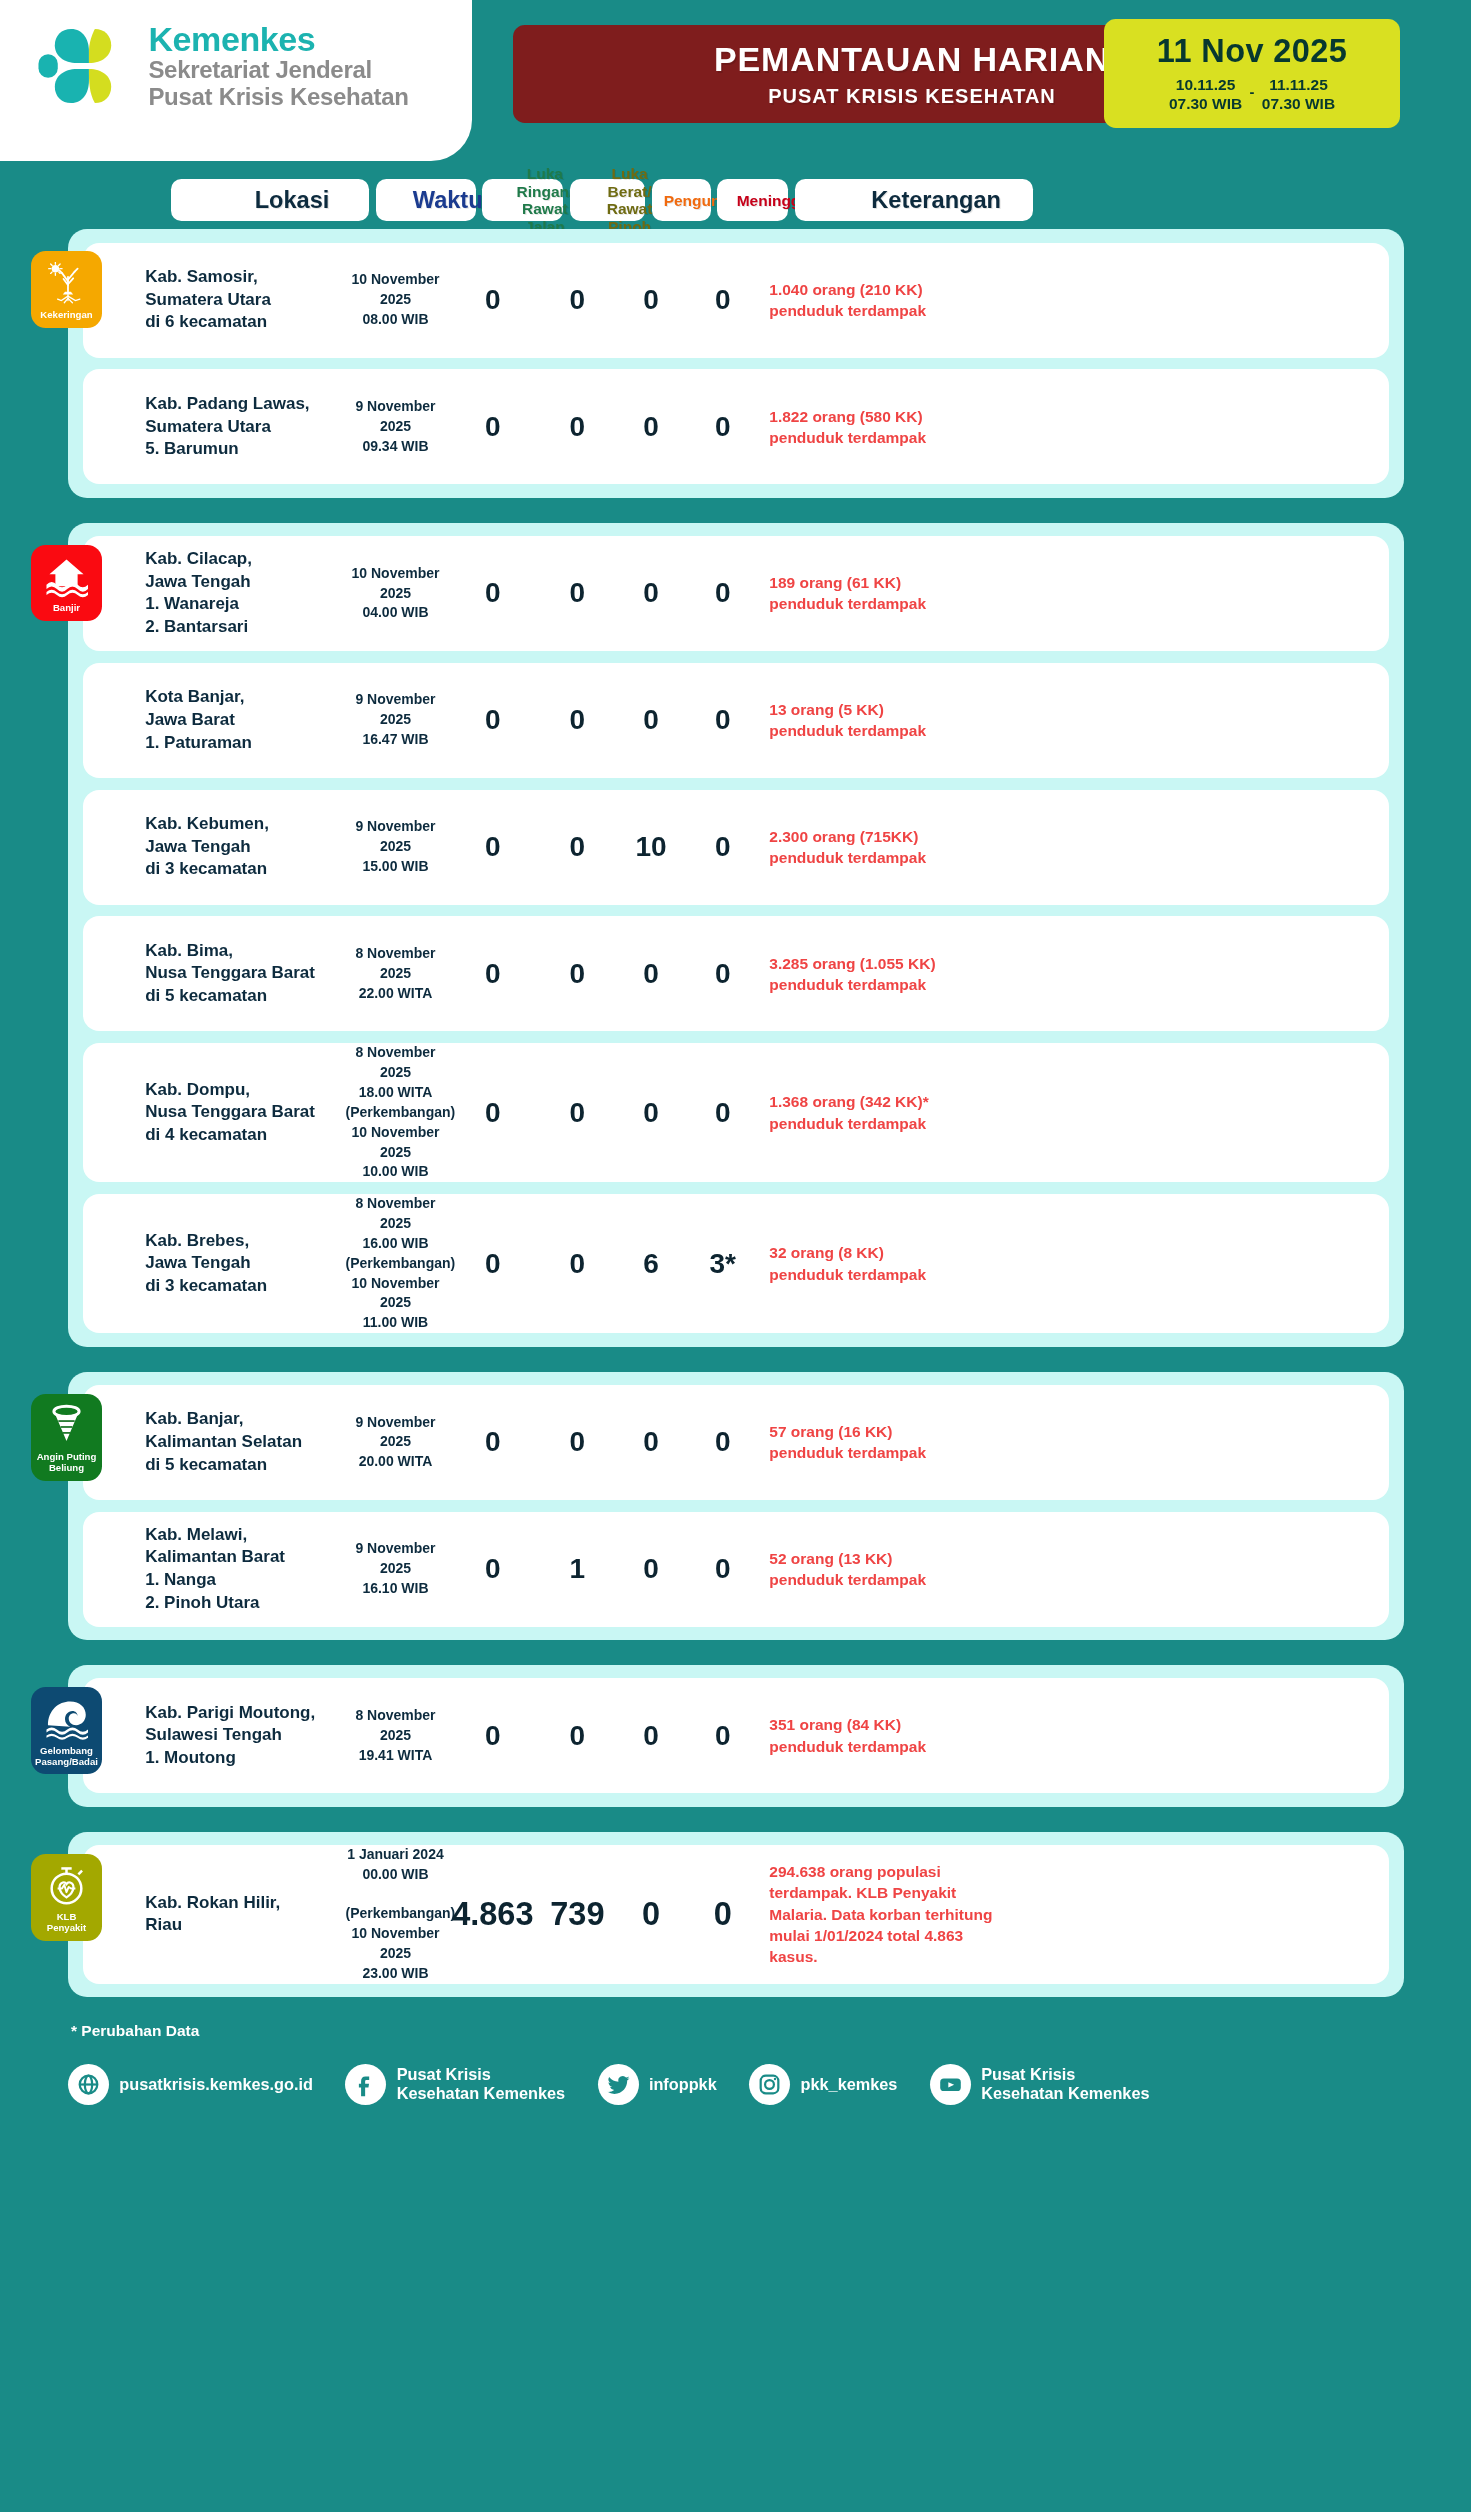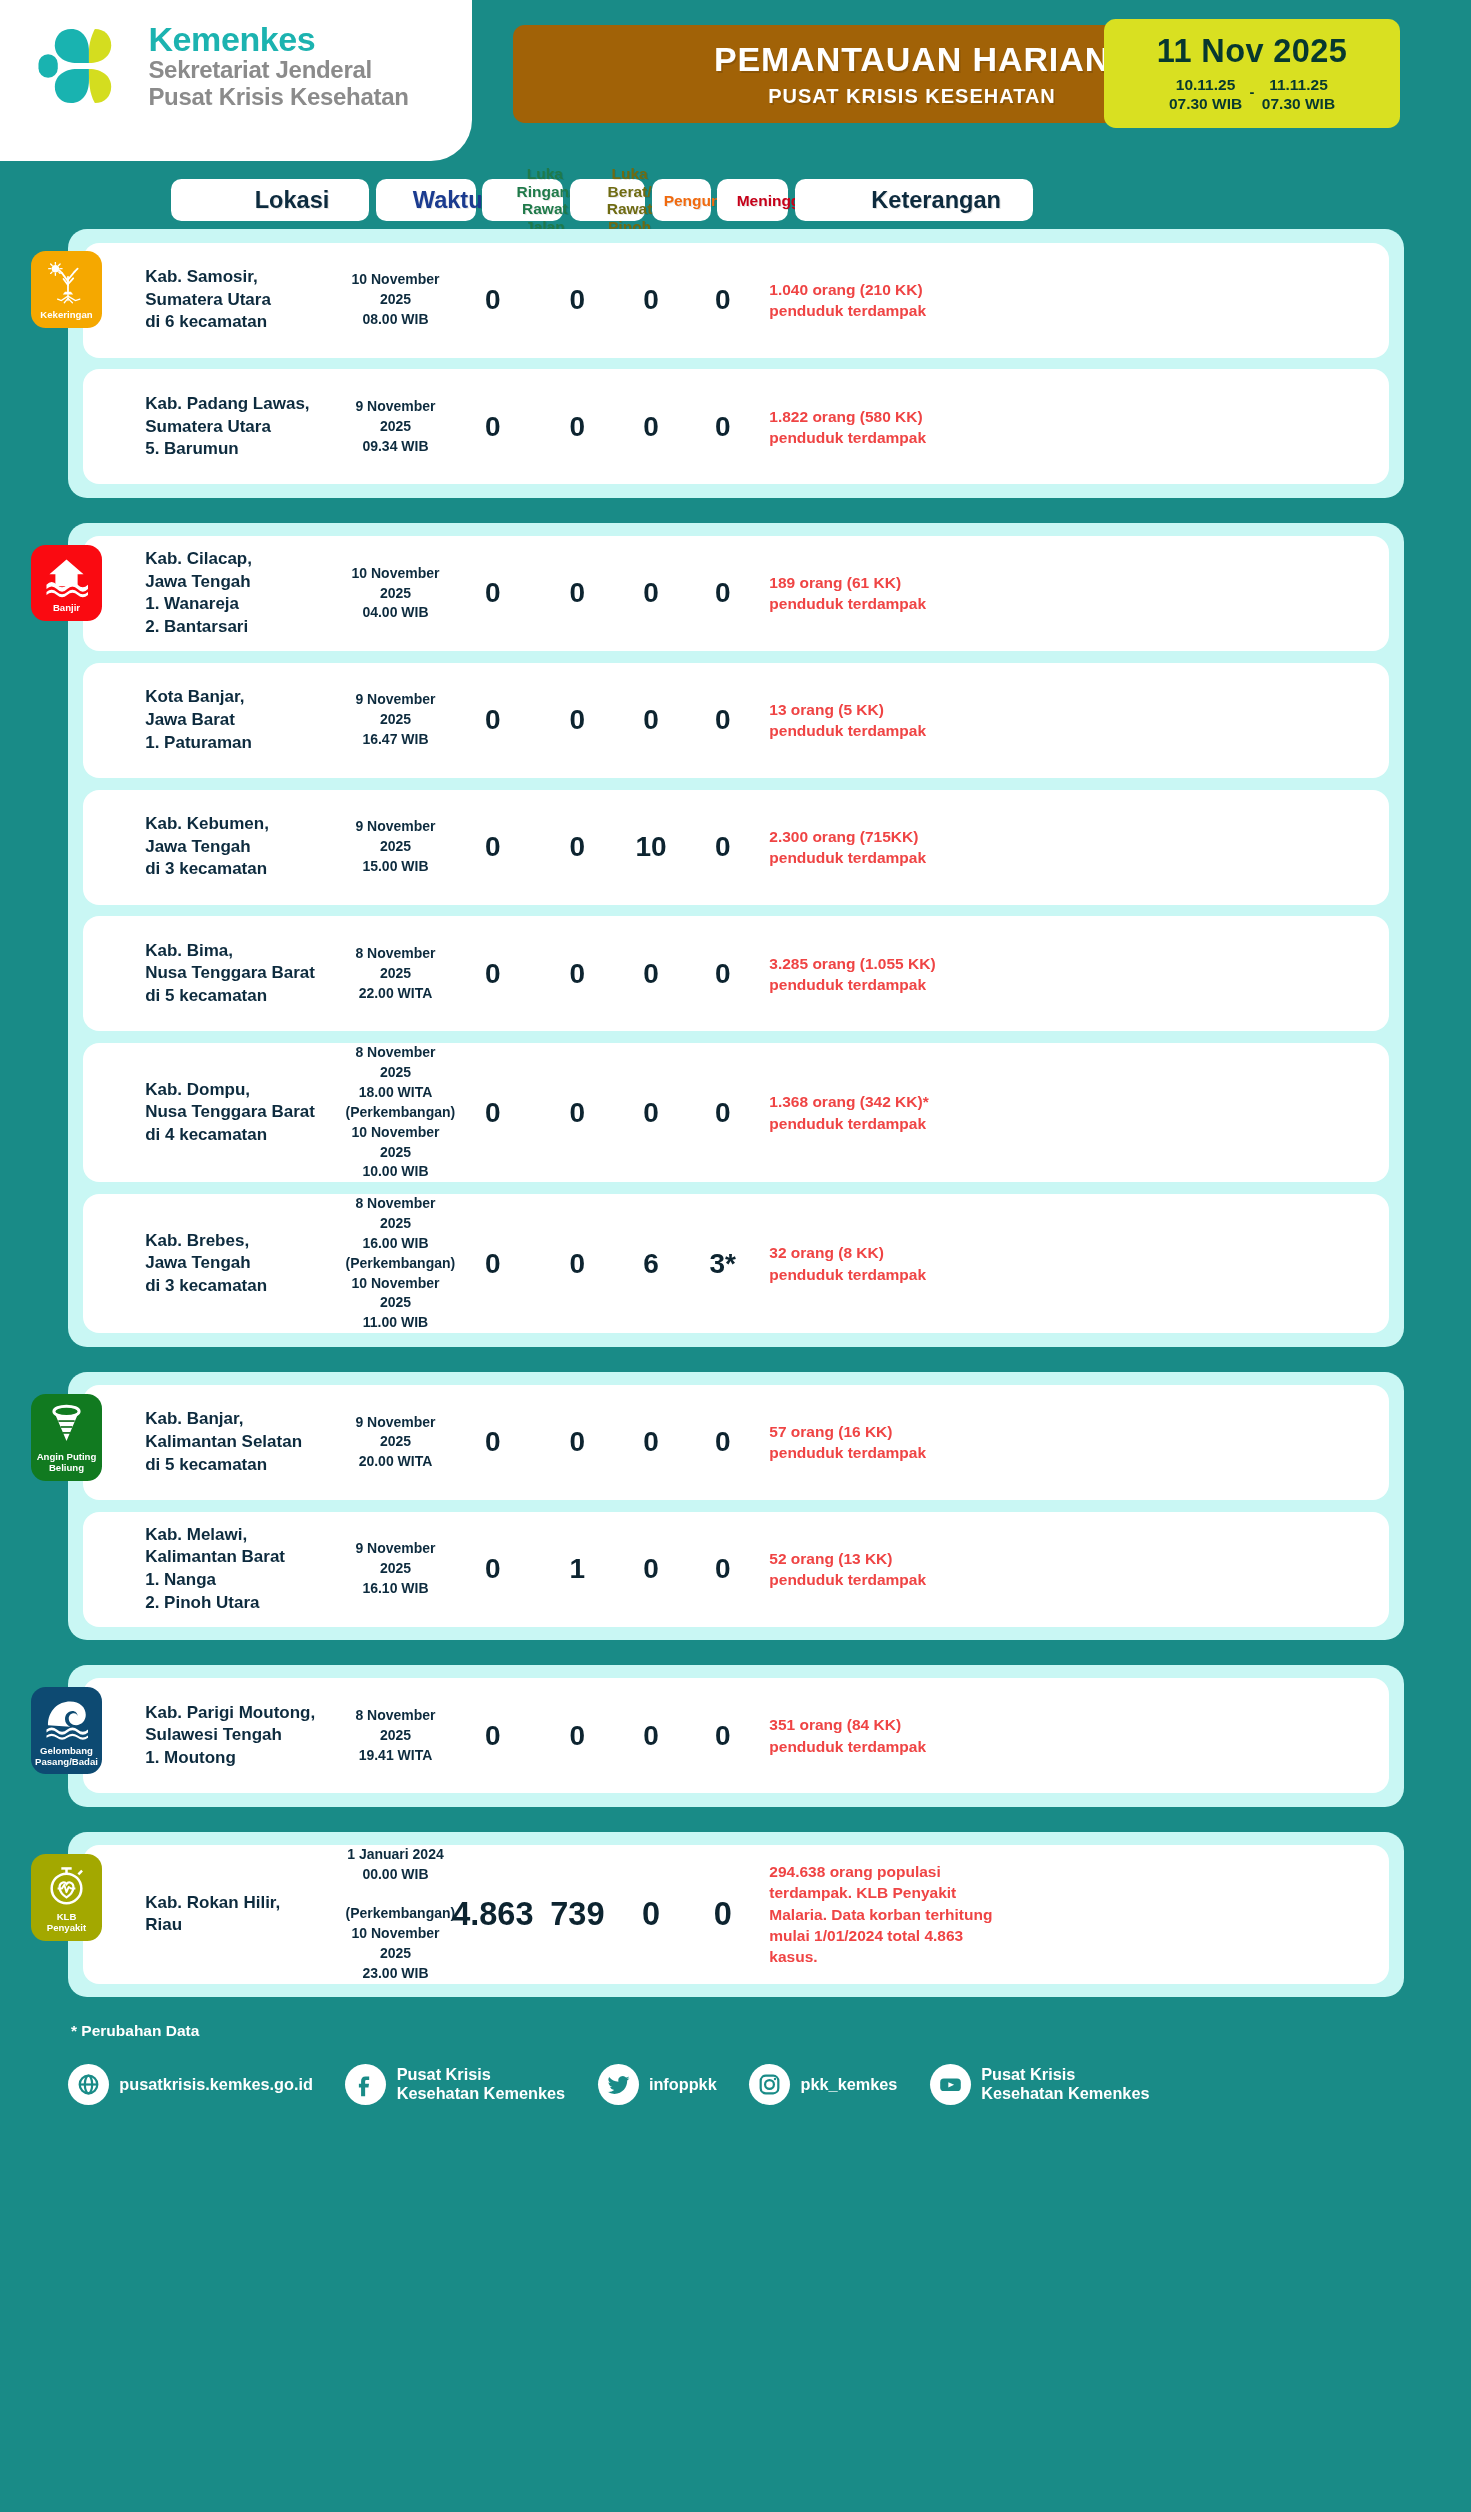--- a/index.html
+++ b/index.html
@@ -34,21 +34,21 @@
   }
   .logo-text .l2, .logo-text .l3 {
     font-size: 24px; font-weight: bold; color: #8b8b8b;
     letter-spacing: -0.3px; line-height: 1.12;
   }
 
   .title-banner {
     position: absolute;
     left: 513px; top: 25px;
     width: 798px; height: 98px;
-    background: #a16207;
+    background: #7f1d1d;
     border-radius: 11.8px;
     display: flex; flex-direction: column;
     align-items: center; justify-content: center;
     color: #ffffff;
   }
   .title-banner .t1 {
     font-size: 34px; font-weight: bold; letter-spacing: 0.9px;
     text-shadow: 1.5px 1.5px 0 rgba(0,0,0,0.13);
   }
   .title-banner .t2 {

